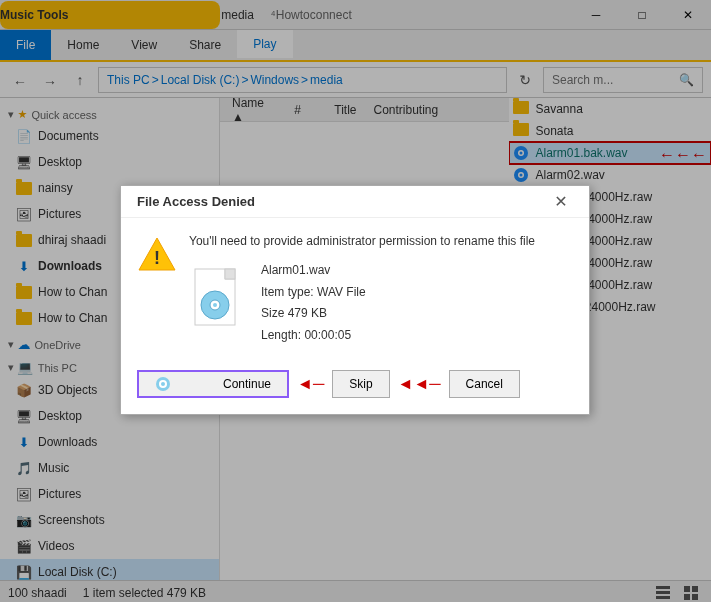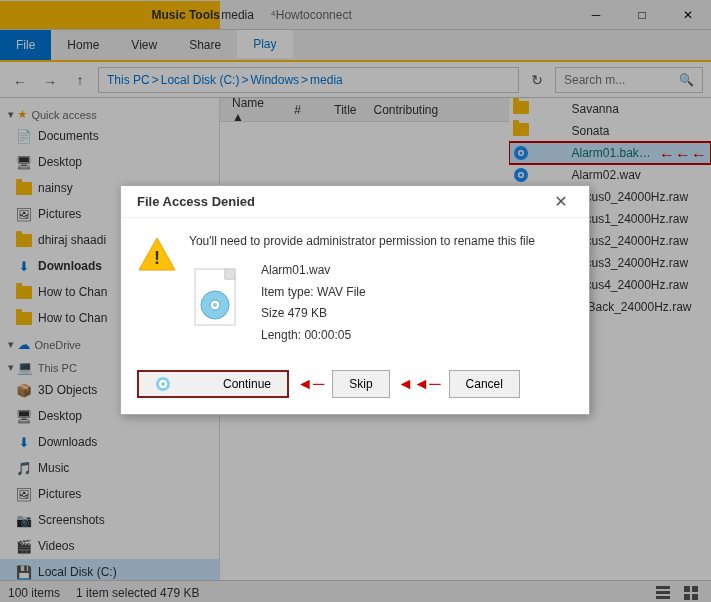--- a/index.html
+++ b/index.html
@@ -1,38 +1,38 @@
 <!DOCTYPE html>
 <html><head>
   <meta charset="utf-8">
   <style>
     * { box-sizing: border-box; margin: 0; padding: 0; }
     body { font-family: 'Segoe UI', sans-serif; font-size: 12px; background: #f0f0f0; width: 711px; height: 602px; overflow: hidden; position: relative; }
 
     
     .title-bar { background: #f0f0f0; height: 30px; display: flex; align-items: center; position: relative; border-bottom: 1px solid #ccc; }
-    .title-bar-ribbon { background: #ffc107; height: 28px; width: 220px; display: flex; align-items: center; justify-content: flex-end; color: #333; font-size: 12px; font-weight: 600; }
+    .title-bar-ribbon { background: #ffc107; height: 28px; width: 220px; display: flex; align-items: center; justify-content: flex-start; color: #333; font-size: 12px; font-weight: 600; border-radius: 8px; }
     .title-bar-title { flex: 1; text-align: center; font-size: 12px; color: #333; margin-left: -220px; }
     .title-bar-controls { display: flex; gap: 0; margin-left: auto; }
     .title-btn { width: 46px; height: 30px; border: none; background: transparent; cursor: pointer; font-size: 12px; display: flex; align-items: center; justify-content: center; }
 
     
     .ribbon { background: #f0f0f0; border-bottom: 2px solid #ffc107; }
     .ribbon-tabs { display: flex; height: 30px; }
     .ribbon-tab { padding: 0 16px; height: 30px; display: flex; align-items: center; cursor: pointer; font-size: 12px; color: #333; border: none; background: transparent; }
     .ribbon-tab.active { background: white; color: #0078d7; border-top: 2px solid #ffc107; margin-top: -2px; }
     .ribbon-tab.file { background: #0078d7; color: white; }
 
     
     .address-bar { background: white; height: 36px; display: flex; align-items: center; padding: 0 8px; gap: 6px; border-bottom: 1px solid #ccc; }
     .nav-btn { width: 24px; height: 24px; border: none; background: transparent; cursor: pointer; display: flex; align-items: center; justify-content: center; color: #555; font-size: 14px; }
     .address-path { flex: 1; height: 26px; border: 1px solid #ccc; padding: 0 8px; font-size: 12px; display: flex; align-items: center; background: white; cursor: text; }
     .address-path span { color: #0078d7; cursor: pointer; }
     .address-sep { color: #333; margin: 0 2px; }
-    .search-box { width: 148px; height: 26px; border: 1px solid #ccc; padding: 0 8px; font-size: 12px; display: flex; align-items: center; gap: 4px; background: white; }
+    .search-box { width: 160px; height: 26px; border: 1px solid #ccc; padding: 0 8px; font-size: 12px; display: flex; align-items: center; gap: 4px; background: white; }
     .search-box input { border: none; outline: none; flex: 1; font-size: 12px; }
 
     
     .main-layout { display: flex; height: calc(602px - 30px - 30px - 36px - 24px); }
 
     
     .sidebar { width: 220px; background: white; border-right: 1px solid #ddd; overflow-y: auto; padding: 4px 0; flex-shrink: 0; }
     .sidebar-item { display: flex; align-items: center; padding: 3px 8px 3px 16px; cursor: pointer; gap: 6px; font-size: 12px; color: #333; height: 26px; }
     .sidebar-item.active { background: #cce8ff; }
     .sidebar-item .icon { width: 16px; height: 16px; flex-shrink: 0; display: flex; align-items: center; justify-content: center; }
@@ -44,21 +44,21 @@
     .col-header { font-size: 12px; color: #333; padding: 0 8px; cursor: pointer; user-select: none; height: 24px; display: flex; align-items: center; }
     .col-name { flex: 2; }
     .col-num { width: 40px; }
     .col-title { flex: 1; }
     .col-contrib { width: 140px; }
     .file-list { flex: 1; overflow-y: auto; }
     .file-item { display: flex; align-items: center; height: 22px; padding: 0 4px; cursor: pointer; }
     .file-item.selected { background: #cce8ff; }
     .file-item.renamed { outline: 2px solid #cc0000; outline-offset: -2px; }
     .file-icon { width: 16px; height: 16px; margin-right: 6px; flex-shrink: 0; }
-    .file-name { flex: 2; font-size: 12px; color: #333; overflow: hidden; text-overflow: ellipsis; white-space: nowrap; margin-left: 36px; }
+    .file-name { flex: 2; font-size: 12px; color: #333; overflow: hidden; text-overflow: ellipsis; white-space: nowrap; }
 
     
     .status-bar { height: 24px; background: #f0f0f0; border-top: 1px solid #ccc; display: flex; align-items: center; padding: 0 8px; gap: 16px; font-size: 12px; color: #333; }
     .status-right { margin-left: auto; display: flex; gap: 4px; }
     .status-view-btn { width: 24px; height: 24px; display: flex; align-items: center; justify-content: center; cursor: pointer; }
 
     
     .dialog-overlay { position: absolute; top: 0; left: 0; width: 100%; height: 100%; background: rgba(0,0,0,0.3); z-index: 100; display: flex; align-items: center; justify-content: center; }
     .dialog { background: white; width: 470px; border: 1px solid #aaa; box-shadow: 2px 2px 10px rgba(0,0,0,0.3); position: absolute; top: 185px; left: 120px; }
     .dialog-title-bar { background: white; height: 32px; display: flex; align-items: center; padding: 0 16px; border-bottom: 1px solid #eee; }
@@ -314,21 +314,21 @@
               <rect x="2" y="1" width="12" height="14" fill="white" stroke="#aaa" stroke-width="1"></rect>
             </svg>
         </span>
         <span class="file-name">GoBack_24000Hz.raw</span>
       </div>
     </div>
   </div>
 </div>
 
 <div class="status-bar">
-  <span>100 items</span>
+  <span>100 shaadi</span>
   <span>1 item selected  479 KB</span>
   <div class="status-right">
     <div class="status-view-btn">
       <svg width="14" height="14" viewBox="0 0 14 14">
           <rect x="0" y="0" width="14" height="3" fill="#555"></rect>
           <rect x="0" y="5" width="14" height="3" fill="#555"></rect>
           <rect x="0" y="10" width="14" height="3" fill="#555"></rect>
         </svg>
     </div>
     <div class="status-view-btn">
@@ -382,21 +382,21 @@
             <div>
               <span>Length:</span>
               <span> </span>
               <span>00:00:05</span>
             </div>
           </div>
         </div>
       </div>
     </div>
     <div class="dialog-buttons">
-      <button class="dialog-btn primary" style="border:2px solid #7f1d1d;gap:48px;">
+      <button class="dialog-btn primary" style="border:2px solid #8b5cf6;gap:48px;">
         <svg width="16" height="16" viewBox="0 0 16 16" style="margin-right:4px;">
             <circle cx="8" cy="8" r="7" fill="#87ceeb"></circle>
             <circle cx="8" cy="8" r="4" fill="white"></circle>
             <circle cx="8" cy="8" r="2" fill="#87ceeb"></circle>
           </svg>
         <span>Continue</span>
       </button>
       <span style="color:#cc0000;font-size:16px;font-weight:bold;">◄─</span>
       <button class="dialog-btn">
         <span>Skip</span>

